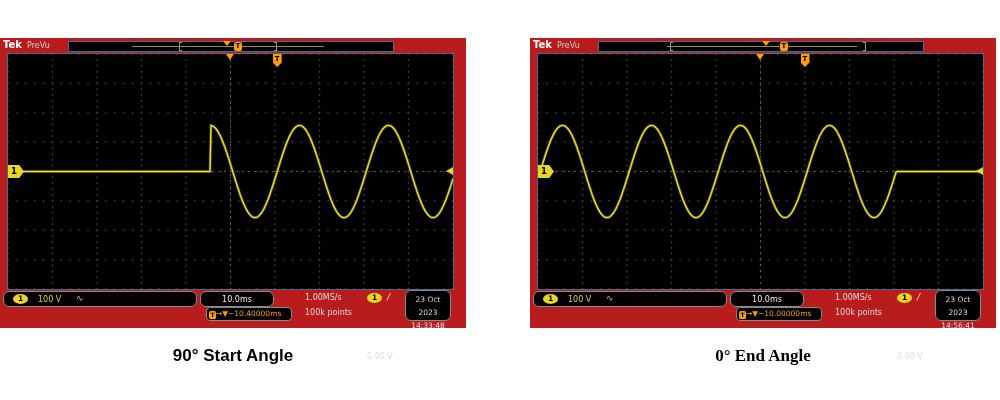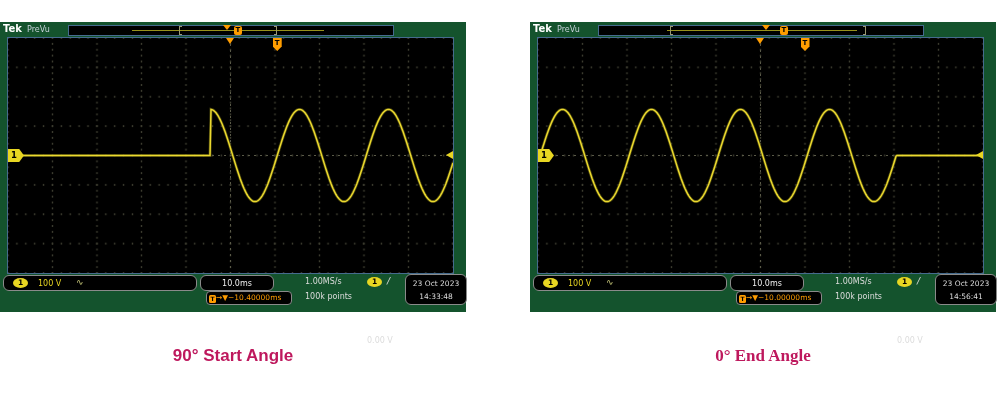--- a/index.html
+++ b/index.html
@@ -1,18 +1,18 @@
 <!DOCTYPE html>
 <html><head>
 <meta charset="utf-8">
 <style>
   html,body{margin:0;padding:0;background:#fff;width:1000px;height:400px;overflow:hidden;}
   body{position:relative;font-family:"DejaVu Sans",sans-serif;}
 
-  .scope{position:absolute;top:22px;width:466px;height:290px;background:#14532d;}
+  .scope{position:absolute;top:38px;width:466px;height:290px;background:#b91c1c;}
   .scope.s0{left:0;} .scope.s1{left:530px;}
 
   
   .brand{position:absolute;left:3px;top:1px;font-size:10px;font-weight:bold;color:#fff;letter-spacing:0px;}
   .mode{position:absolute;left:27px;top:3px;font-size:8px;color:#c7d2da;}
   .preview-bar{position:absolute;left:68px;top:3px;width:326px;height:11px;border:1px solid #456b8e;background:#000;box-sizing:border-box;}
   .bar-line{position:absolute;top:4px;height:1px;background:#98921c;}
   .bracket{position:absolute;top:0;bottom:0;width:3px;box-sizing:border-box;}
   .bracket.bl{border-left:1px solid #9a9a72;border-top:1px solid #9a9a72;border-bottom:1px solid #9a9a72;}
   .bracket.br{border-right:1px solid #9a9a72;border-top:1px solid #9a9a72;border-bottom:1px solid #9a9a72;}
@@ -43,24 +43,24 @@
   .ch-scale{position:absolute;left:34px;top:2.5px;color:#e8d622;}
   .coupling{position:absolute;left:72px;top:1px;color:#c9c97a;font-size:9px;}
   .tb-box{left:200px;top:1px;width:74px;height:16px;text-align:center;line-height:15px;color:#eee;}
   .delay-box{left:206px;top:17px;width:86px;height:14px;border:1px solid #8a8a8a;border-radius:4px;background:#000;position:absolute;color:#ff9d00;font-size:7.5px;line-height:12px;padding-left:2px;box-sizing:border-box;white-space:nowrap;}
   .obadge{display:inline-block;width:7px;height:8px;background:#ff9d00;border-radius:1.5px;color:#000;font-size:6px;font-weight:bold;text-align:center;line-height:8px;vertical-align:-1px;}
   .rate{position:absolute;left:305px;top:3px;}
   .record{position:absolute;left:305px;top:18px;}
   .trig-src{position:absolute;left:367px;top:2px;}
   .slope{color:#dcdcdc;font-style:italic;margin-left:5px;font-size:9px;}
   .trig-level{position:absolute;left:367px;top:18px;margin-top:44px;}
-  .date-box{left:405px;top:0px;width:62px;height:31px;text-align:center;font-size:7.5px;color:#dcdcdc;padding-top:2px;}
+  .date-box{left:405px;top:0px;width:46px;height:31px;text-align:center;font-size:7.5px;color:#dcdcdc;padding-top:2px;}
   .date-box div{line-height:13px;}
 
-  .caption{position:absolute;top:346px;width:466px;text-align:center;font-family:"Liberation Sans",sans-serif;font-weight:bold;font-size:17px;color:#be185d;}
+  .caption{position:absolute;top:346px;width:466px;text-align:center;font-family:"Liberation Sans",sans-serif;font-weight:bold;font-size:17px;color:#000000;}
   .caption.c0{left:0;} .caption.c1{left:530px;font-family:Liberation Serif, serif;}
 </style>
 </head>
 <body>
 
 <div class="scope s0">
   <span class="brand">Tek</span>
   <span class="mode">PreVu</span>
   <div class="preview-bar">
     <div class="bar-line" style="left: 63px; width: 192px;"></div>

